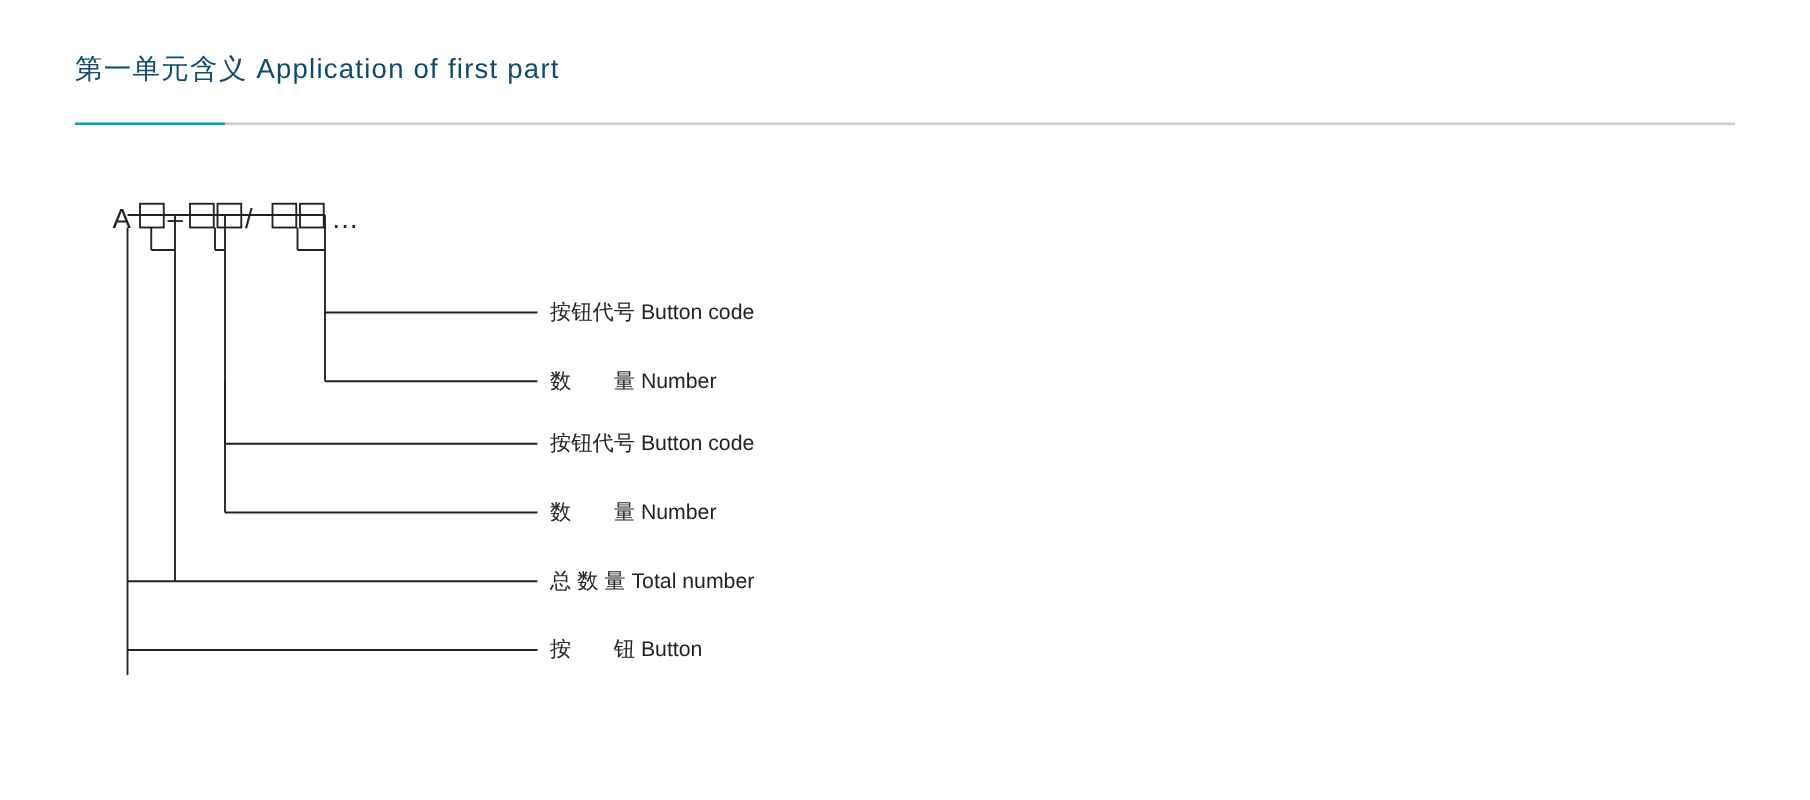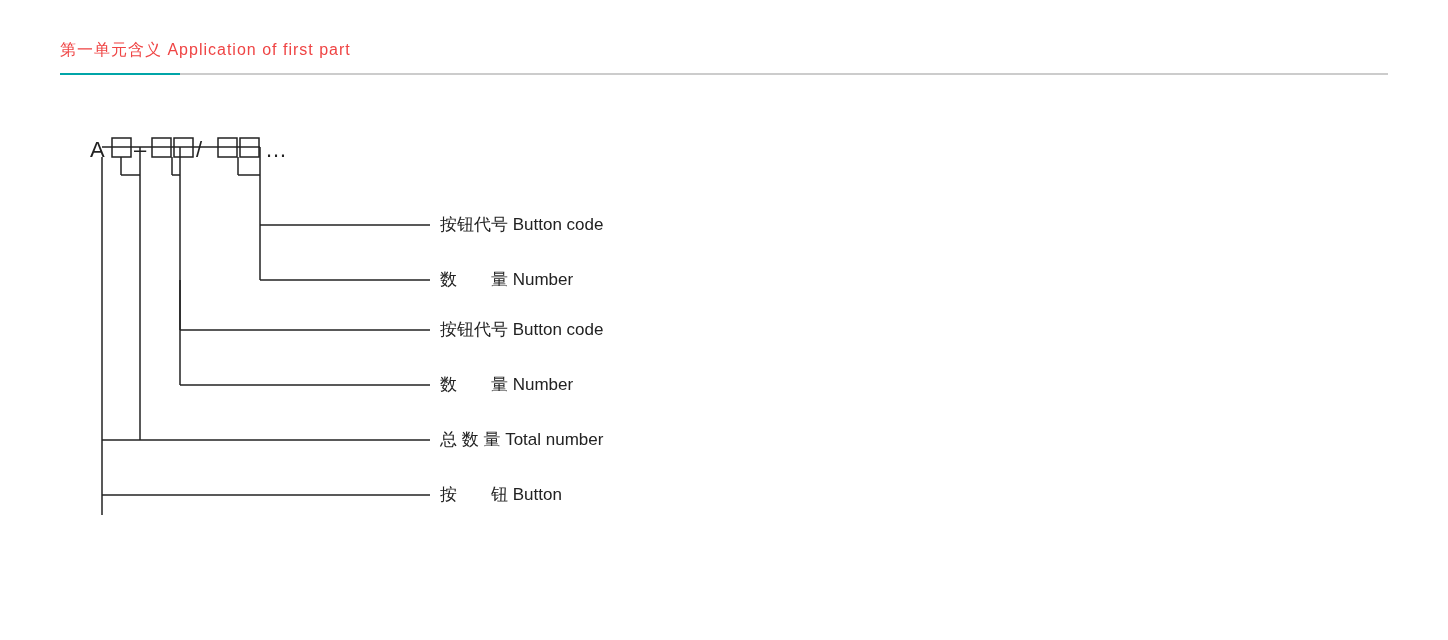--- a/index.html
+++ b/index.html
@@ -10,24 +10,24 @@
       height: 640px;
       overflow: hidden;
       color: #222;
     }
 
     .page-container {
       padding: 40px 60px 40px 60px;
     }
 
     .page-title {
-      font-size: 16px;
+      font-size: 22px;
       font-weight: 500;
-      color: #ef4444;
-      margin-bottom: 12px;
+      color: #0c4a6e;
+      margin-bottom: 28px;
       letter-spacing: 1px;
     }
 
     .title-divider {
       height: 2px;
       background: linear-gradient(to right, #00a5a8 120px, #ccc 120px);
       margin-bottom: 50px;
     }
 
     

